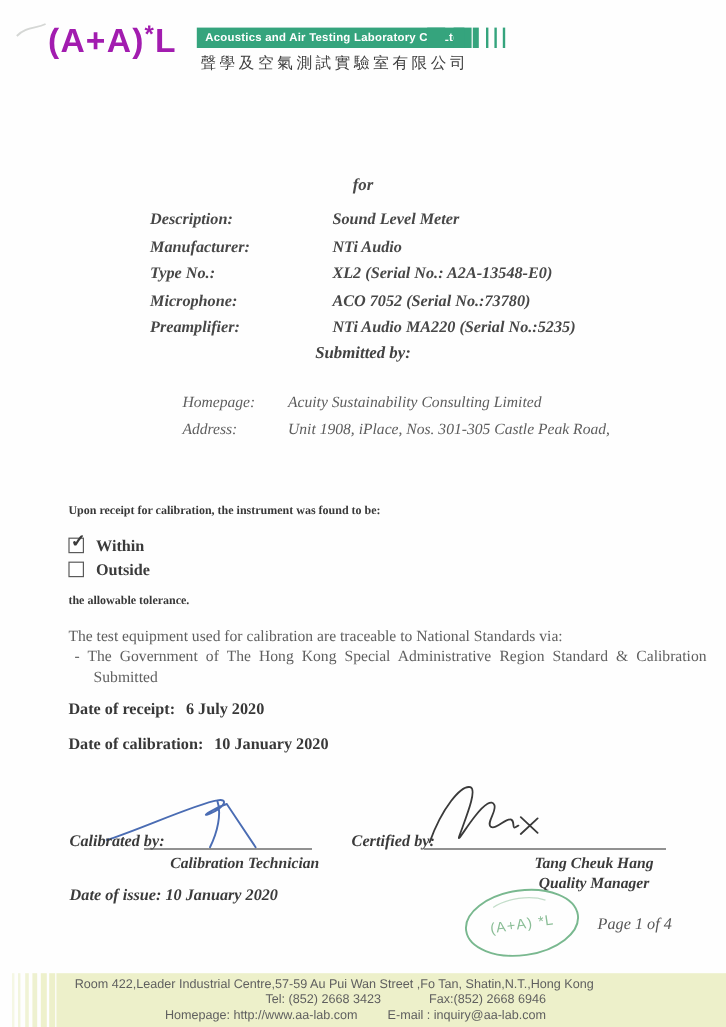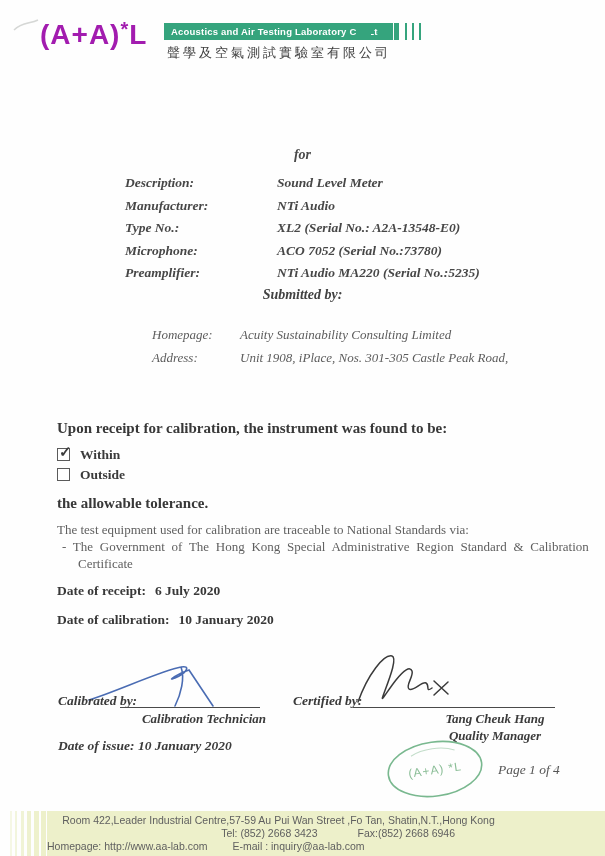--- a/index.html
+++ b/index.html
@@ -33,21 +33,21 @@
   .title{left:0;top:84px;width:605px;text-align:center;font-size:34px;font-weight:bold;font-style:italic;color:#2e2e2e;letter-spacing:0.5px;}
   .for{left:0;top:147px;width:605px;text-align:center;font-size:14px;font-weight:bold;font-style:italic;color:#4a4a4a;}
   
   .fields{left:125px;top:175px;width:420px;}
   .frow{display:flex;height:22.5px;align-items:flex-start;font-size:13.5px;font-weight:bold;font-style:italic;color:#474747;}
   .frow .fl{width:152px;flex:none;}
   .submitted{left:0;top:287px;width:605px;text-align:center;font-size:14px;font-weight:bold;font-style:italic;color:#424242;}
   
   .cust{font-size:13px;font-style:italic;color:#5c5c5c;white-space:nowrap;}
   
-  .boldline{font-size:15px;font-weight:bold;color:#383838;white-space:nowrap;font-family:Liberation Serif, serif;}
+  .boldline{font-size:10px;font-weight:bold;color:#383838;white-space:nowrap;font-family:Liberation Serif, serif;}
   .chk{width:13px;height:13px;border:1.4px solid #5a5a5a;background:#fff;box-sizing:border-box;}
   .chkmark{font-size:15px;font-weight:bold;color:#3b3b3b;line-height:13px;}
   .chklabel{font-size:13.5px;font-weight:bold;color:#3b3b3b;}
   
   .trace{font-size:13px;color:#606060;white-space:nowrap;}
   .trace2{word-spacing:3.5px;}
   
   .dates{font-size:13.5px;font-weight:bold;color:#383838;white-space:nowrap;}
   .dates .dv{margin-left:9px;}
   
@@ -56,21 +56,21 @@
   .sigtitle{font-size:13px;font-weight:bold;font-style:italic;color:#3b3b3b;text-align:center;}
   .issue{font-size:13.5px;font-weight:bold;font-style:italic;color:#3b3b3b;white-space:nowrap;}
   .certno{font-size:13.5px;font-style:italic;color:#5f5f5f;white-space:nowrap;}
   .pageno{font-size:13.5px;font-style:italic;color:#555;white-space:nowrap;}
   
   .fband{left:47px;top:811px;width:558px;height:45px;background:#edf0ca;}
   .ftext{font-family:"Liberation Sans","DejaVu Sans",sans-serif;font-size:10.5px;color:#5f5f5f;white-space:nowrap;}
   .fline{left:47px;width:463px;}
   .fl1{top:814px;text-align:center;}
   .fl2{top:827px;text-align:right;padding-right:0;width:408px;}
-  .fl3{top:840px;width:408px;}
+  .fl3{top:840px;text-align:right;width:408px;}
   .gap40{margin-left:40px;}
   .gap25{margin-left:25px;}
   .stripe{position:absolute;top:811px;height:45px;}
 </style>
 </head>
 <body>
 
 <div class="page">
 
   <svg class="abs" style="left:8px;top:12px;" width="60" height="30">
@@ -130,21 +130,21 @@
   </div>
   <div class="abs chklabel" style="left:80px;top:447px;">Within</div>
 
   <div class="abs chk" style="left:57px;top:468px;"></div>
   <div class="abs chklabel" style="left:80px;top:467px;">Outside</div>
 
   <div class="abs boldline" style="left:57px;top:495px;">the allowable tolerance.</div>
 
   <div class="abs trace" style="left:57px;top:522px;">The test equipment used for calibration are traceable to National Standards via:</div>
   <div class="abs trace trace2" style="left:62px;top:539px;">-  The Government of The Hong Kong Special Administrative Region Standard &amp; Calibration</div>
-  <div class="abs trace" style="left:78px;top:556px;">Certificate</div>
+  <div class="abs trace" style="left:78px;top:556px;">Submitted</div>
 
   <div class="abs dates" style="left:57px;top:583px;">
     <span>Date of receipt:</span><span class="dv">6 July 2020</span>
   </div>
   <div class="abs dates" style="left:57px;top:612px;">
     <span>Date of calibration:</span><span class="dv">10 January 2020</span>
   </div>
 
   <svg class="abs" style="left:85px;top:660px;" width="155" height="50">
     <path d="M4 40 C 30 32, 78 10, 96 7 C 106 5, 102 13, 90 18 C 80 22, 94 13, 104 10 L 128 46 M 96 7 C 100 18, 96 34, 90 46" stroke="#4a6cb3" stroke-width="1.6" fill="none" stroke-linecap="round"></path>

